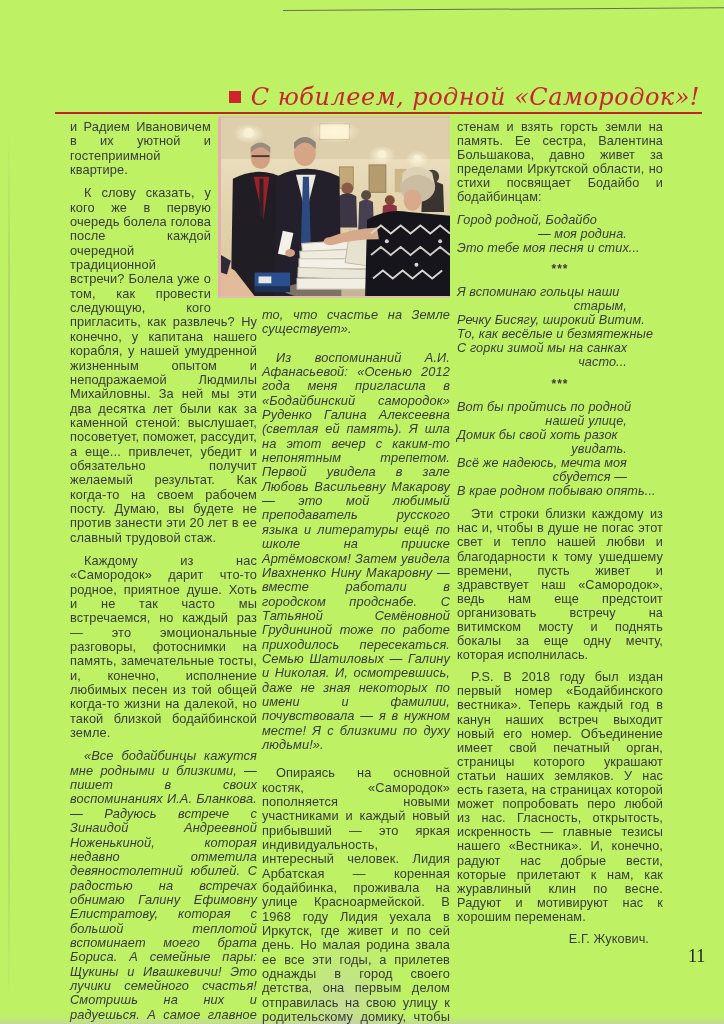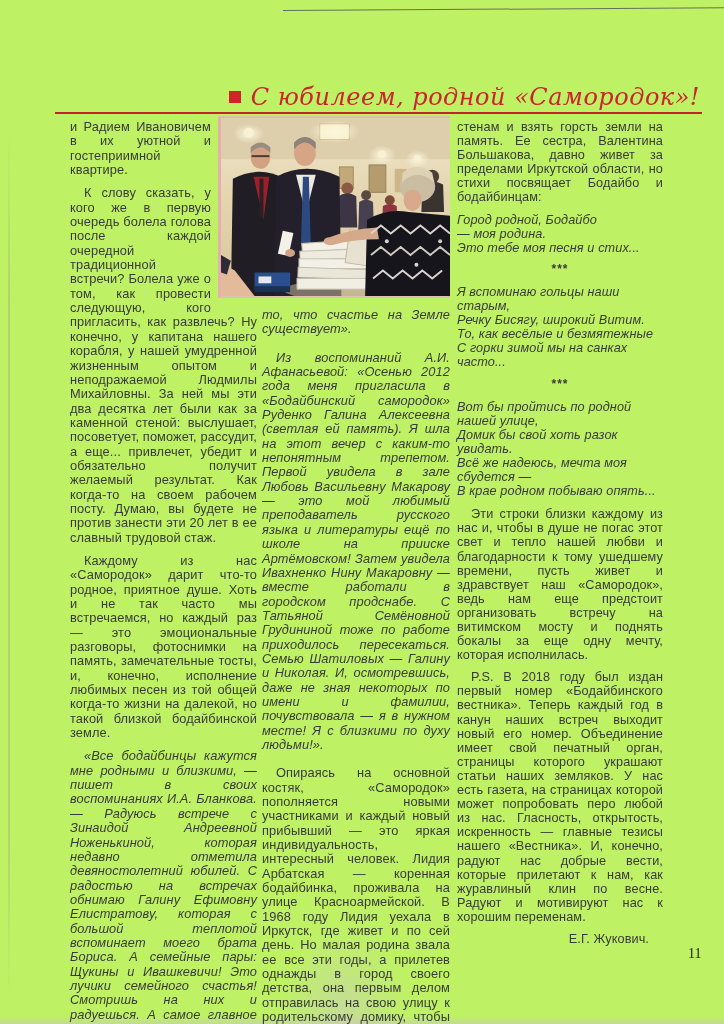--- a/index.html
+++ b/index.html
@@ -42,27 +42,27 @@
   .italic { font-style:italic; }
   .col-left  { left:70px;  top:120px; width:187px; }
   .photo-indent-spacer { float:right; width:46px; height:188px; }
   .col-mid   { left:262px; top:308px; width:188px; }
   .col-mid p.gap { margin-bottom:14px; }
   .col-right { left:457px; top:120px; width:206px; font-size:12.7px; line-height:14.1px; }
   .col-right p { margin-bottom:8px; }
 
   .poem { font-style:italic; text-align:left; margin:0 0 2px 0; }
   .poem-line { text-indent:0; }
-  .poem-line.right { text-align:left; padding-right:36px;font-style:italic; }
+  .poem-line.right { text-align:right; padding-right:36px;font-style:italic; }
   .sep { text-align:center; font-weight:bold; letter-spacing:1px; font-size:12px;
     font-style:normal; margin:7px 0 9px 0; }
   .signature { text-align:right; padding-right:14px; margin-top:10px; text-indent:0; }
 
   .page-number { position:absolute; left:688px; top:946px;
-    font-family:"Liberation Serif", serif; font-size:14px; color:#222; }
+    font-family:"Liberation Serif", serif; font-size:18px; color:#222; }
 </style>
 </head>
 <body>
 
 <div class="page">
 
   <div class="scan-top-line"></div>
   <div class="edge-left"></div>
   <div class="smudge"></div>
   <div class="bottom-edge"></div>

